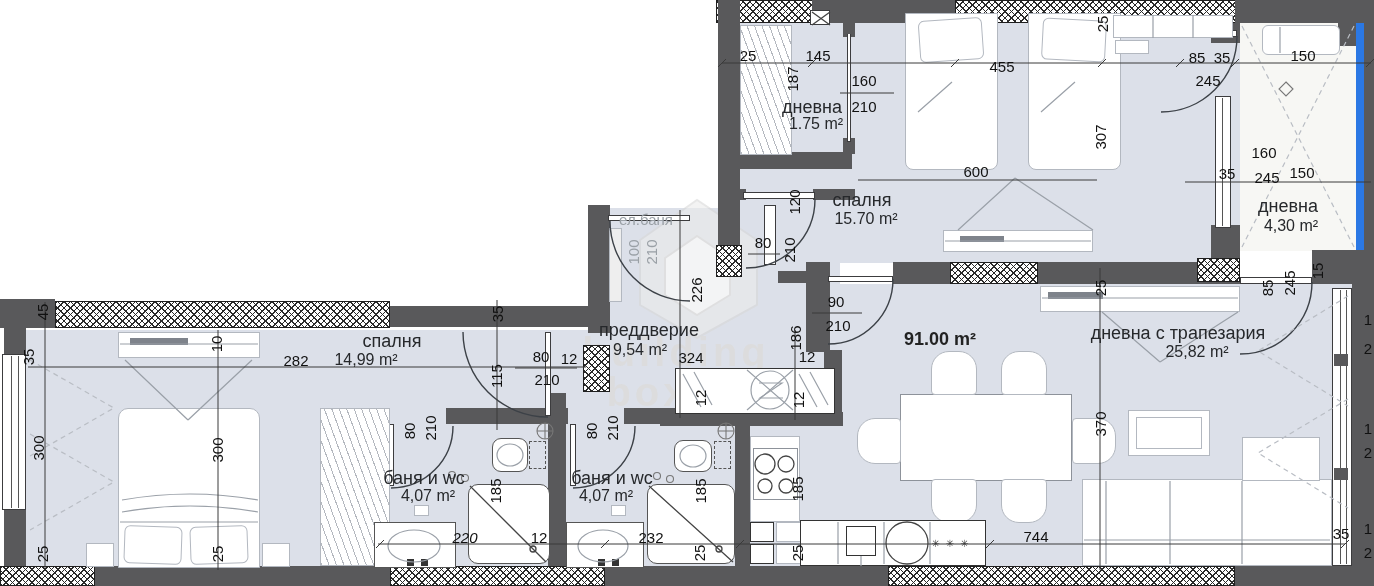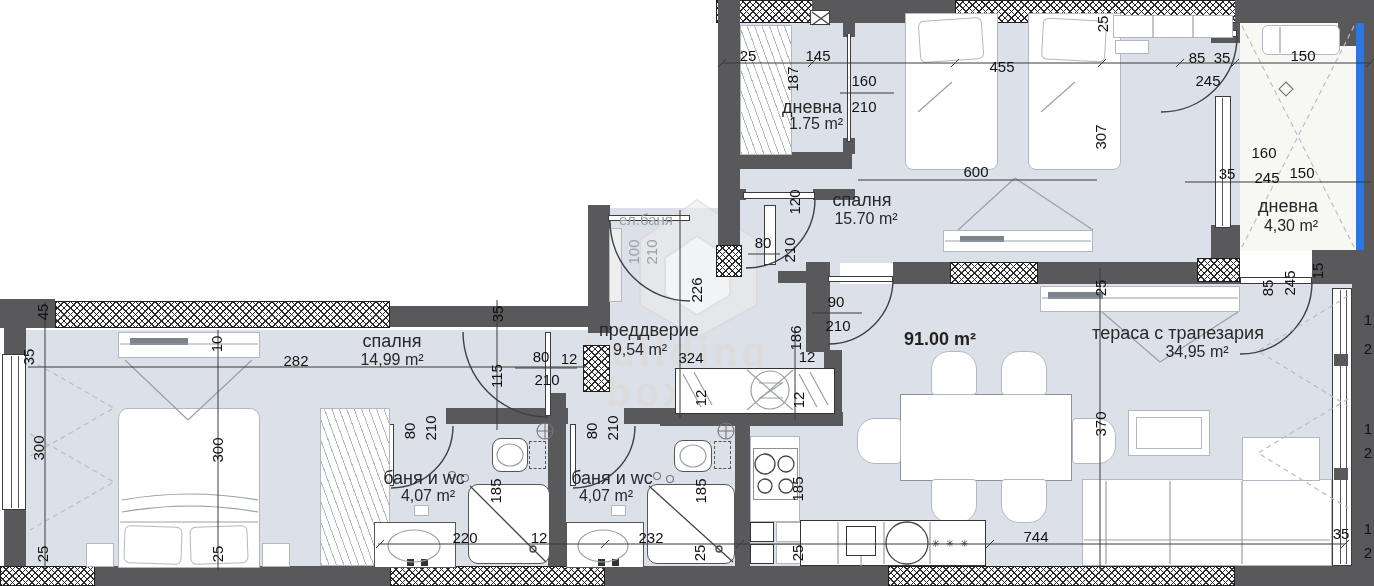--- a/index.html
+++ b/index.html
@@ -306,21 +306,21 @@
     <div class="dim v" style="left: 497px; top: 314px;">35</div>
     <div class="dim v" style="left: 496px; top: 376px;">115</div>
     <div class="dim" style="left: 541px; top: 356px;">80</div>
     <div class="dim" style="left: 569px; top: 358px;">12</div>
     <div class="dim" style="left: 547px; top: 379px;">210</div>
     <div class="dim v" style="left: 409px; top: 431px;">80</div>
     <div class="dim v" style="left: 430px; top: 428px;">210</div>
     <div class="dim v" style="left: 591px; top: 431px;">80</div>
     <div class="dim v" style="left: 612px; top: 428px;">210</div>
     <div class="dim v" style="left: 495px; top: 491px;">185</div>
-    <div class="dim" style="left: 465px; top: 537px;">220</div>
+    <div class="dim" style="left: 465px; top: 537px; font-style: italic;">220</div>
     <div class="dim" style="left: 539px; top: 537px;">12</div>
     <div class="dim v" style="left: 700px; top: 491px;">185</div>
     <div class="dim" style="left: 651px; top: 537px;">232</div>
     <div class="dim v" style="left: 699px; top: 553px;">25</div>
     <div class="dim v" style="left: 797px; top: 489px;">185</div>
     <div class="dim v" style="left: 797px; top: 553px;">25</div>
     <div class="dim" style="left: 1036px; top: 536px;">744</div>
     <div class="dim" style="left: 1341px; top: 533px;">35</div>
     <div class="dim" style="left: 1368px; top: 319px;">1</div>
     <div class="dim" style="left: 1368px; top: 348px;">2</div>
@@ -329,22 +329,22 @@
     <div class="dim" style="left: 1368px; top: 528px;">1</div>
     <div class="dim" style="left: 1368px; top: 552px;">2</div>
     <div class="rm" style="left: 812px; top: 107px;">дневна</div>
     <div class="rma" style="left: 816px; top: 124px;">1.75 m²</div>
     <div class="rm" style="left: 862px; top: 200px;">спалня</div>
     <div class="rma" style="left: 866px; top: 219px;">15.70 m²</div>
     <div class="rm" style="left: 1288px; top: 206px;">дневна</div>
     <div class="rma" style="left: 1291px; top: 226px;">4,30 m²</div>
     <div class="rm" style="left: 649px; top: 330px;">преддверие</div>
     <div class="rma" style="left: 640px; top: 350px;">9,54 m²</div>
-    <div class="rm" style="left: 1178px; top: 333px;">тераса с трапезария</div>
-    <div class="rma" style="left: 1197px; top: 352px;">34,95 m²</div>
+    <div class="rm" style="left: 1178px; top: 333px;">дневна с трапезария</div>
+    <div class="rma" style="left: 1197px; top: 352px;">25,82 m²</div>
     <div class="rm" style="left: 392px; top: 341px;">спалня</div>
-    <div class="rma" style="left: 392px; top: 360px;">14,99 m²</div>
+    <div class="rma" style="left: 366px; top: 360px;">14,99 m²</div>
     <div class="rm" style="left: 424px; top: 478px;">баня и wc</div>
     <div class="rma" style="left: 428px; top: 496px;">4,07 m²</div>
     <div class="rm" style="left: 612px; top: 478px;">баня и wc</div>
     <div class="rma" style="left: 606px; top: 496px;">4,07 m²</div>
     <div class="dim g" style="left: 646px; top: 219px;">ел.баня</div>
   </div>
 
 </body></html>

